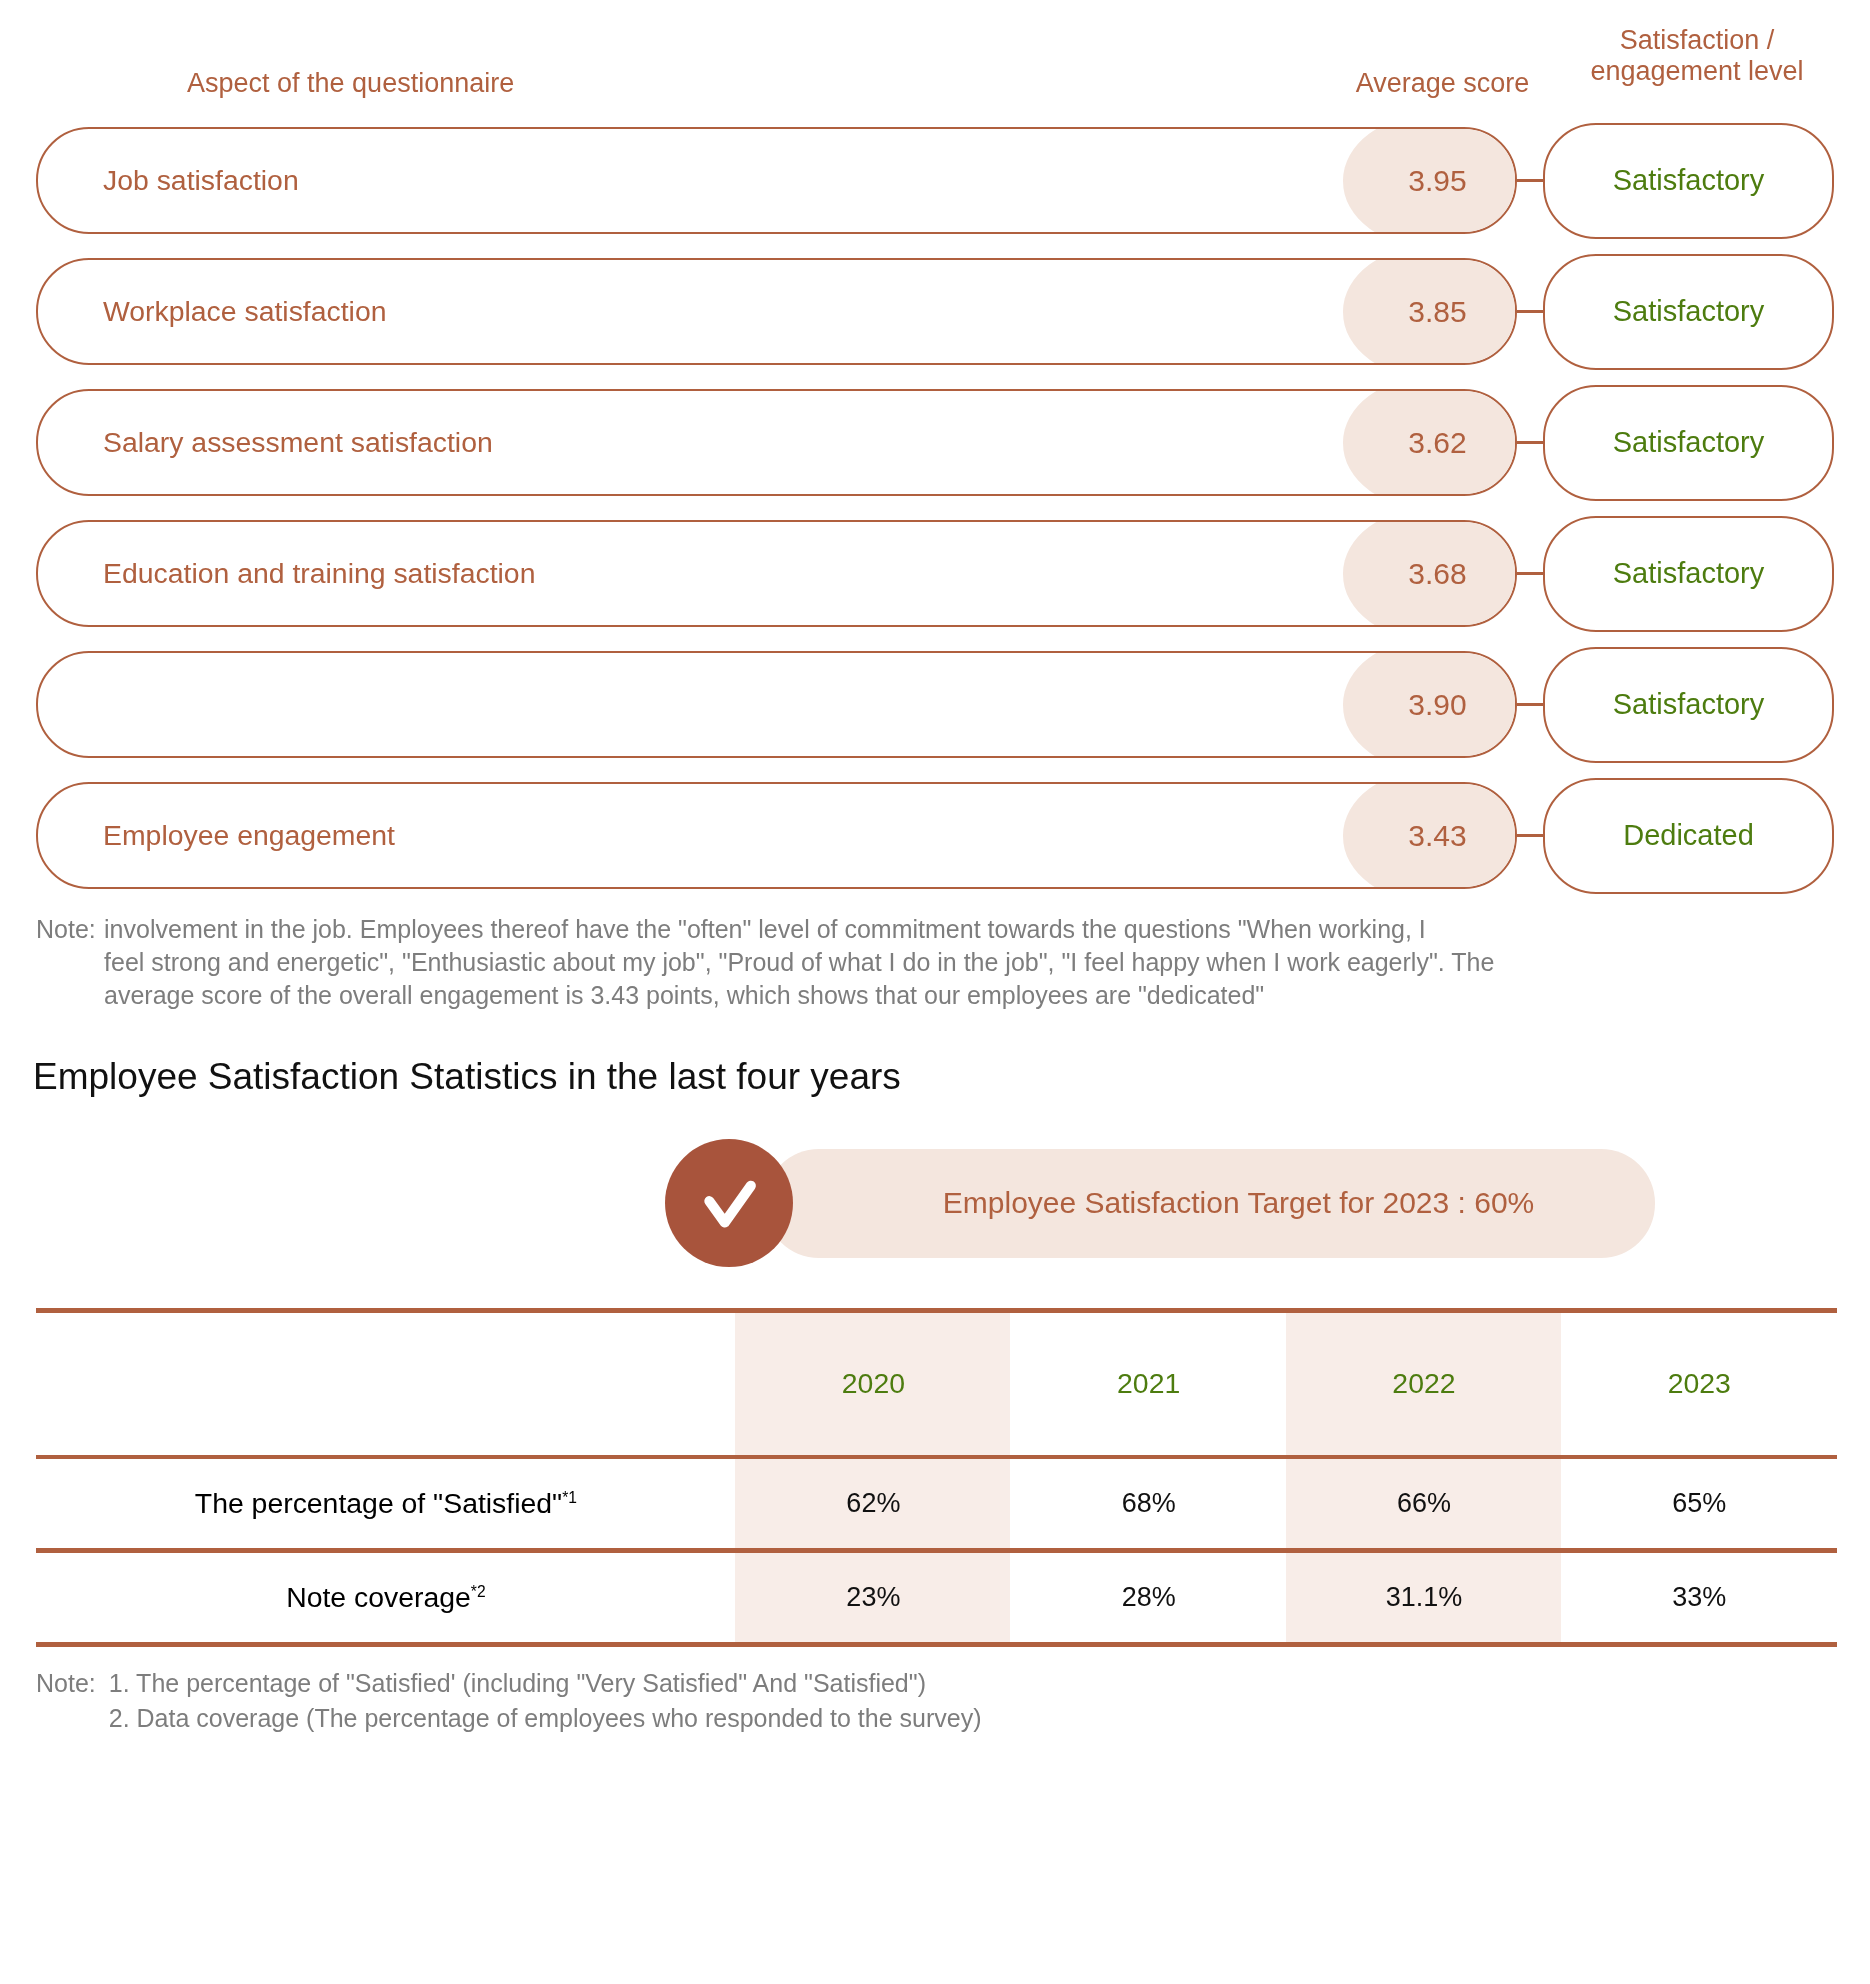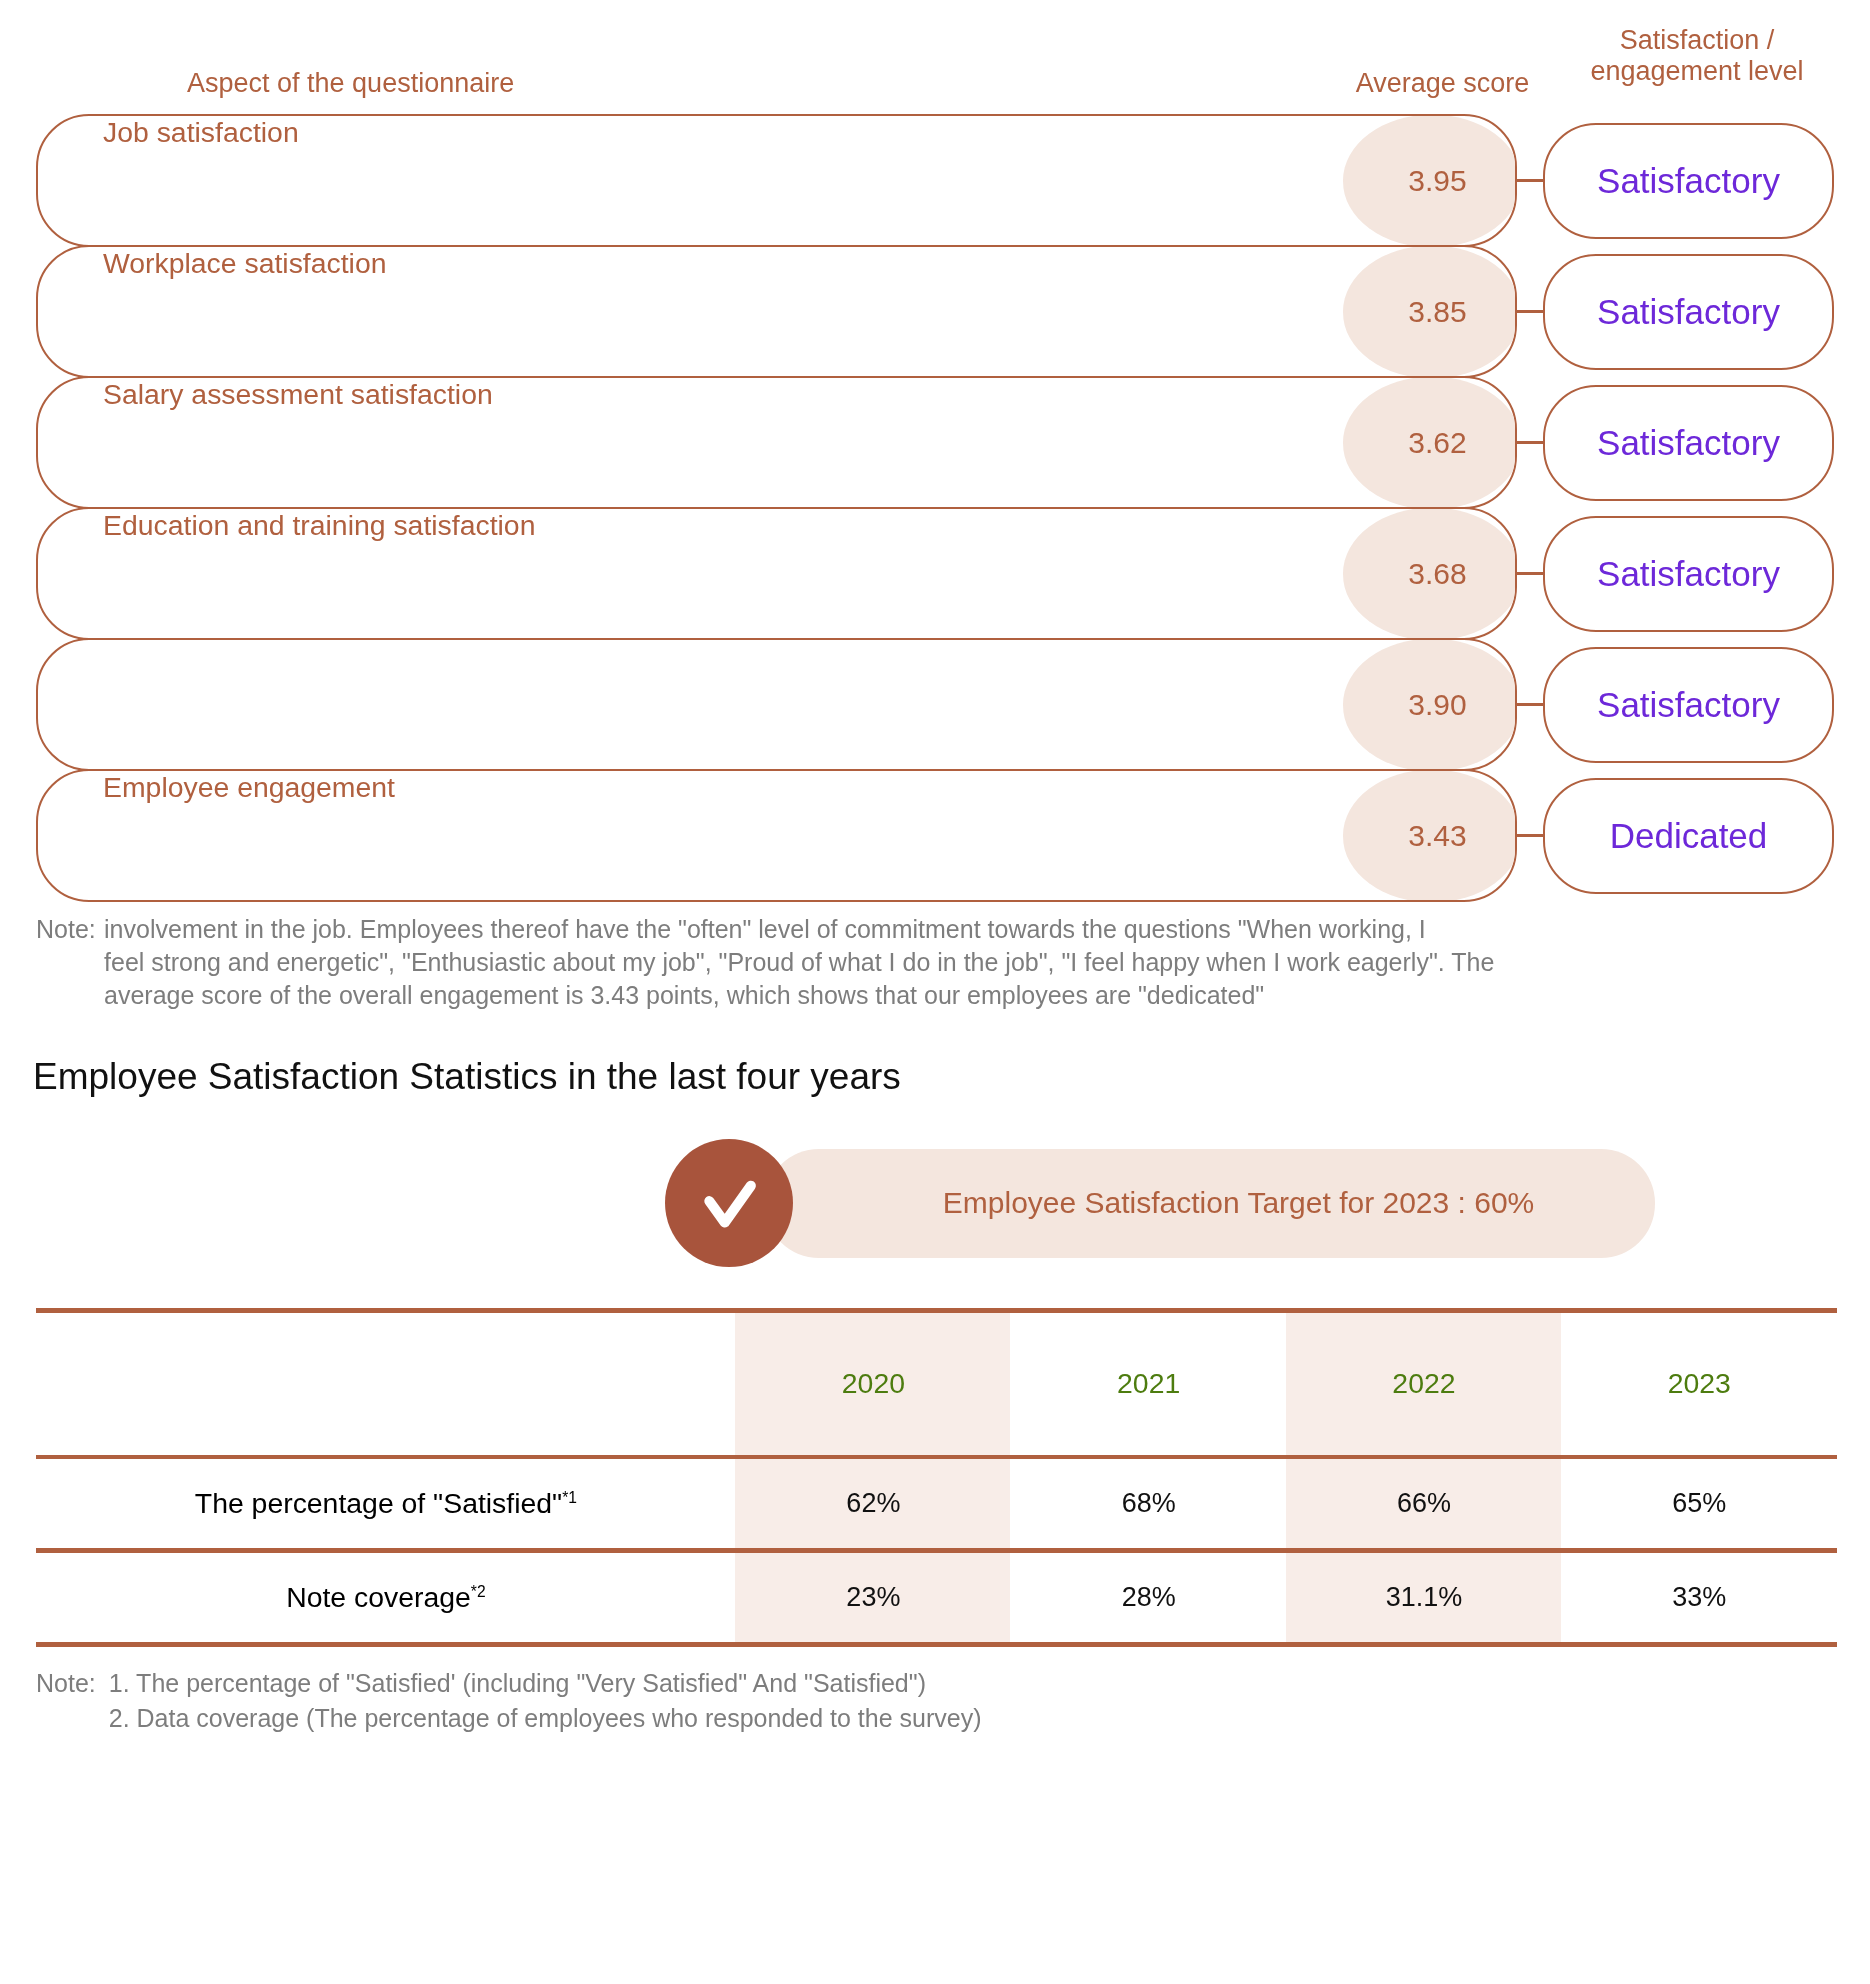--- a/index.html
+++ b/index.html
@@ -52,24 +52,25 @@
     height: 107px;
     margin-bottom: 24px;
     display: flex;
     align-items: center;
   }
 
   
   .aspect-pill {
     position: relative;
     width: 1496px;
-    height: 133px;
+    height: 107px;
     border: 2.4px solid #B0603F;
     border-radius: 53px;
     display: flex;
+    align-items: center;
     background: #ffffff;
     overflow: hidden;
   }
 
   .aspect-label {
     position: relative;
     z-index: 3;
     margin-left: 65px;
     color: #B0603F;
     font-size: 28.4px;
@@ -113,22 +114,22 @@
 
   
   .level-badge {
     width: 291px;
     height: 116px;
     border: 2.4px solid #B0603F;
     border-radius: 53px;
     display: flex;
     align-items: center;
     justify-content: center;
-    color: #6d28d9;
-    font-size: 35px;
+    color: #4d7c0f;
+    font-size: 29px;
     font-weight: 400;
     background: #ffffff;
     flex: 0 0 auto;
   }
 
   
 
   .note-block {
     margin: 10.7px 0 0 36px;
     width: 1813px;

